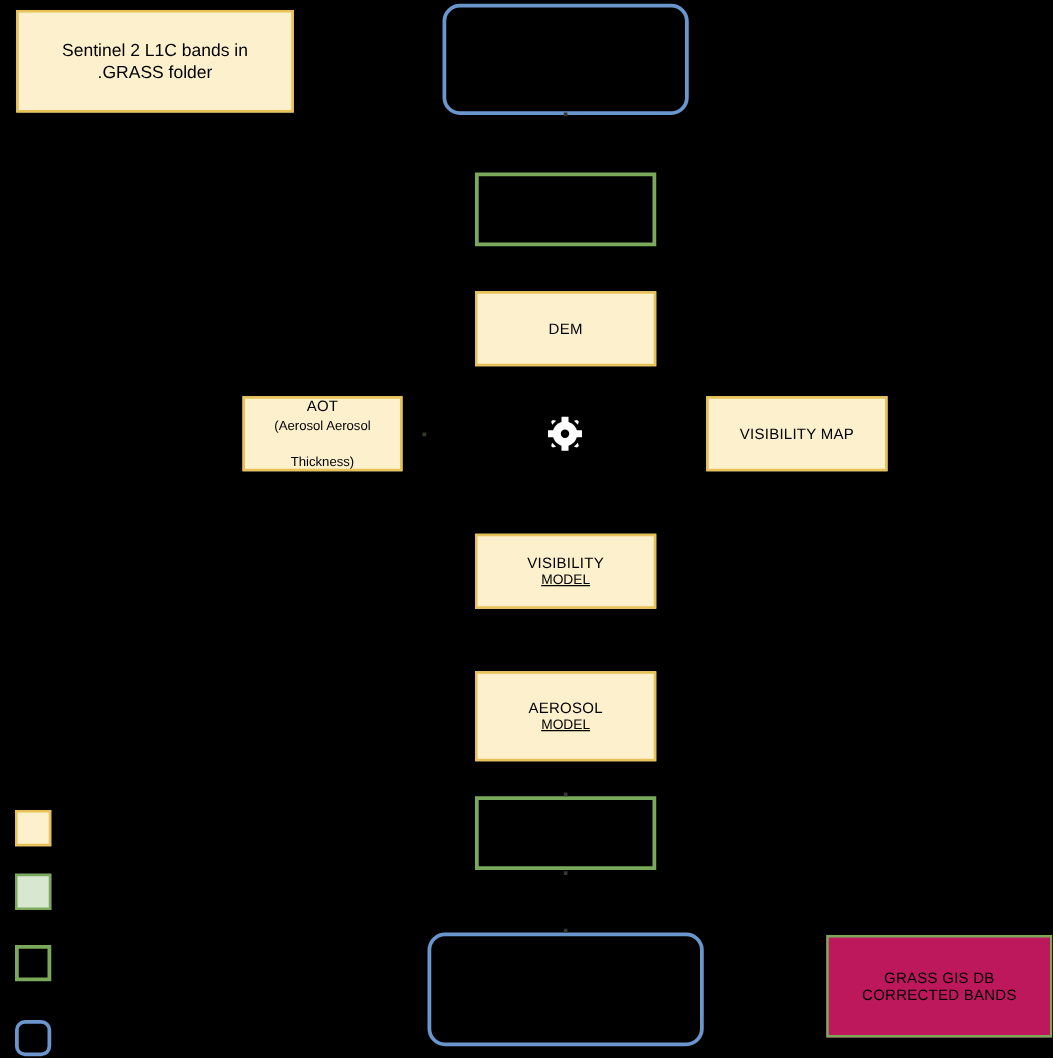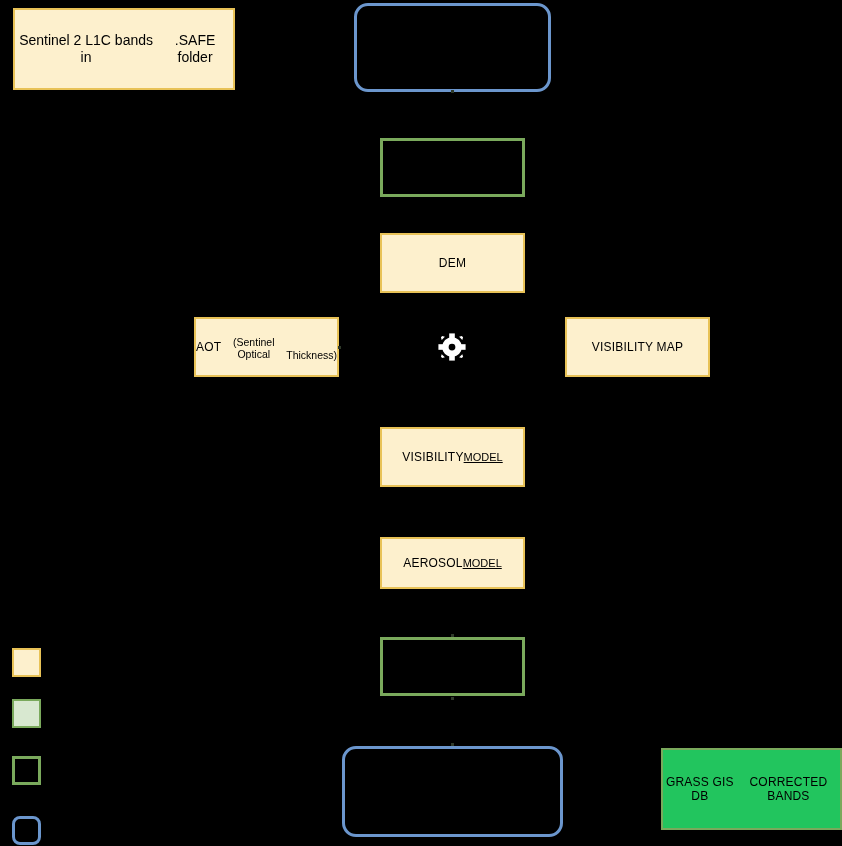--- a/index.html
+++ b/index.html
@@ -13,35 +13,35 @@
     width: 842px;
     height: 846px;
     background: #000000;
     font-family: "Liberation Sans", sans-serif;
     overflow: hidden;
   }
   .node {
     position: absolute;
     box-sizing: border-box;
     display: flex;
-    flex-direction: row;
+    flex-direction: column;
     align-items: center;
     justify-content: center;
     text-align: center;
     color: #000000;
     line-height: 1.18;
   }
   
   .n-cream {
     background: #fdf0cd;
     border: 2px solid #e8c257;
   }
   
   .n-green-fill {
-    background: #22c55e;
+    background: #be185d;
     border: 2px solid #7aa95c;
   }
   
   .n-green-outline {
     background: transparent;
     border: 3px solid #7aa95c;
   }
   
   .n-blue-round {
     background: transparent;
@@ -104,51 +104,51 @@
     background: #2f3a2a;
   }
 </style>
 </head>
 <body>
 
 <div id="canvas">
 
   <div class="node n-cream" style="left:13px; top:8px; width:222px; height:82px;">
     <div class="title-md">Sentinel 2 L1C bands in</div>
-    <div class="title-md">.SAFE folder</div>
+    <div class="title-md">.GRASS folder</div>
   </div>
 
   <div class="node n-blue-round" style="left:354px; top:3px; width:197px; height:89px;">
     <div class="title-md"></div>
   </div>
 
   <div class="node n-green-outline" style="left:380px; top:138px; width:145px; height:59px;">
     <div class="title-md"></div>
   </div>
 
   <div class="node n-cream" style="left:380px; top:233px; width:145px; height:60px;">
     <div class="title-lg">DEM</div>
   </div>
 
-  <div class="node n-cream" style="left:194px; top:317px; width:145px; height:60px;">
+  <div class="node n-cream" style="left:194px; top:317px; width:128px; height:60px;">
     <div class="title-lg">AOT</div>
-    <div class="sub-xs">(Sentinel Optical</div>
+    <div class="sub-xs">(Aerosol Aerosol</div>
     <div class="sub-xs" style="margin-top:17px">Thickness)</div>
   </div>
 
   <div class="node n-cream" style="left:565px; top:317px; width:145px; height:60px;">
     <div class="title-lg">VISIBILITY MAP</div>
   </div>
 
   <div class="node n-cream" style="left:380px; top:427px; width:145px; height:60px;">
     <div class="title-lg">VISIBILITY</div>
     <div class="sub-sm">MODEL</div>
   </div>
 
-  <div class="node n-cream" style="left:380px; top:537px; width:145px; height:52px;">
+  <div class="node n-cream" style="left:380px; top:537px; width:145px; height:72px;">
     <div class="title-lg">AEROSOL</div>
     <div class="sub-sm">MODEL</div>
   </div>
 
   <div class="node n-green-outline" style="left:380px; top:637px; width:145px; height:59px;">
     <div class="title-md"></div>
   </div>
 
   <div class="node n-blue-round" style="left:342px; top:746px; width:221px; height:91px;">
     <div class="title-md"></div>

